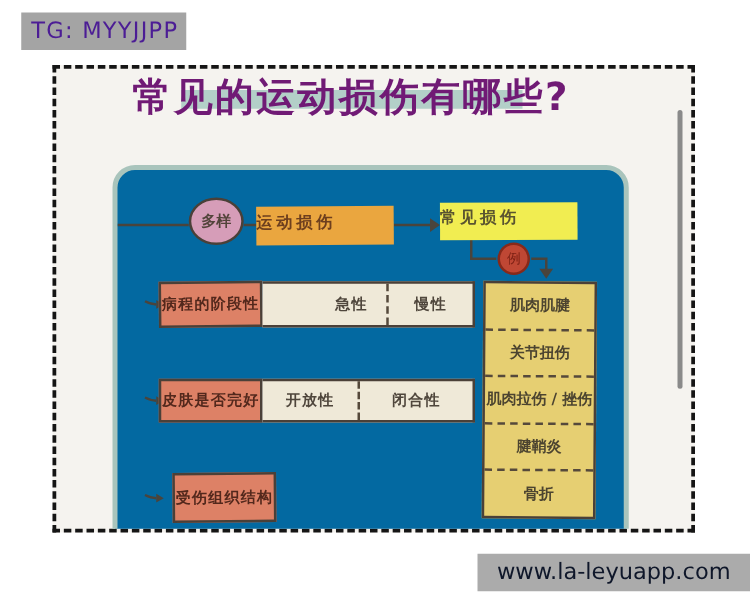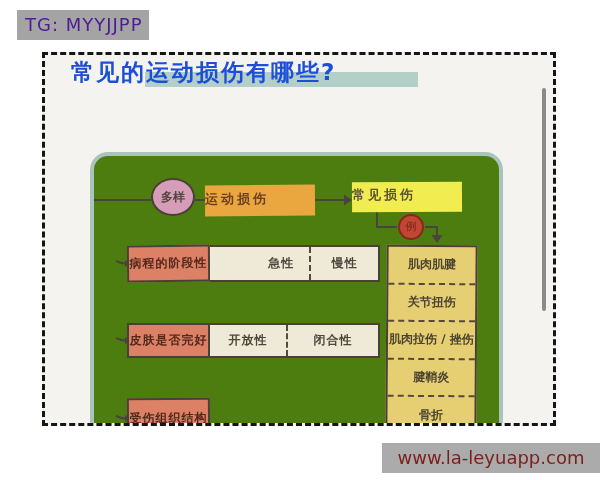--- a/index.html
+++ b/index.html
@@ -4,36 +4,36 @@
 <style>
   * { margin:0; padding:0; box-sizing:border-box; }
   html,body { width:600px; height:480px; background:#ffffff; overflow:hidden;
     font-family:"DejaVu Sans","Liberation Sans",sans-serif; }
   .abs { position:absolute; }
 
   
   .tg-badge { left:17px; top:10px; width:132px; height:30px; background:#a4a4a4;
     color:#4c1d95; font-size:18px; line-height:30px; padding-left:8px; letter-spacing:1px; }
   .url-badge { left:382px; top:443px; width:218px; height:30px; background:#ababab;
-    color:#7f1d1d; font-size:18px; line-height:30px; text-align:center; }
+    color:#0f172a; font-size:18px; line-height:30px; text-align:center; }
 
   
   .photo { left:42px; top:52px; width:514px; height:374px; border:3px dashed #151515;
     background:#f5f3ef; overflow:hidden; }
 
   
   .title-bar { left:100px; top:17px; width:273px; height:15px; background:#b3cfc8; }
-  .title { left:26px; top:2px; width:420px; font-size:23px; font-weight:bold;
-    color:#1d4ed8; letter-spacing:2px; }
+  .title { left:26px; top:2px; width:420px; text-align:center; font-size:31px; font-weight:bold;
+    color:#701a75; letter-spacing:2px; }
 
   .scroll-line { left:497px; top:33px; width:4px; height:223px; background:#8a8a8a; border-radius:3px; }
 
   
-  .card { left:45px; top:77px; width:413px; height:310px; background:#4d7c0f;
-    border:4px solid #a9c4bc; border-radius:18px;margin-top:20px; }
+  .card { left:45px; top:77px; width:413px; height:310px; background:#0369a1;
+    border:4px solid #a9c4bc; border-radius:18px; }
   .connectors { left:0; top:0; }
 
   .node { border:2px solid #4a4038; text-align:center; color:#4c4238; }
   .ellipse { left:57px; top:22px; width:44px; height:38px; border-radius:50%;
     background:#d69db8; font-size:12px; font-weight:bold; line-height:34px; color:#53443b; }
   .topic-box { left:111px; top:29px; width:110px; height:31px; background:#eaa63f;
     font-size:13px; font-weight:bold; line-height:27px; letter-spacing:3px; color:#6d3f1e;
     transform:rotate(-.4deg); }
   .subtopic-box { left:258px; top:26px; width:110px; height:30px; background:#f1ed51;
     font-size:13px; font-weight:bold; line-height:26px; letter-spacing:3px; color:#5a5430;
@@ -45,21 +45,21 @@
   .row-label { background:#dd8166; font-size:12px; font-weight:bold; color:#53281c;
     display:flex; align-items:center; justify-content:center; letter-spacing:1px; }
   .row-values { background:#efe9d8; display:flex; }
   .cell { display:flex; align-items:center; justify-content:center; font-size:12px;
     font-weight:bold; color:#4f463c; letter-spacing:1px; }
   .cell + .cell { border-left:2px dashed #55493b; }
   .r1l { left:33px; top:89px; width:83px; height:37px; border:2px solid #4a4038; transform:rotate(-.6deg); }
   .r1v { left:116px; top:89px; width:170px; height:37px; border:2px solid #4a4038; border-left:none;padding-left:43px; }
   .r2l { left:33px; top:167px; width:83px; height:35px; border:2px solid #4a4038; }
   .r2v { left:116px; top:167px; width:170px; height:35px; border:2px solid #4a4038; border-left:none; }
-  .r3l { left:33px; top:242px; width:83px; height:40px; border:2px solid #4a4038; transform:rotate(-.5deg); }
+  .r3l { left:44px; top:242px; width:83px; height:40px; border:2px solid #4a4038; transform:rotate(-.5deg); }
   .r3v { left:116px; top:242px; width:170px; height:40px; border:2px solid #4a4038; border-left:none; }
   .r3v .cell { font-size:10px; letter-spacing:0; line-height:1.15; padding:0 1px; text-align:center; }
 
   .injury-column { left:292px; top:89px; width:91px; height:190px; background:#e6cf72;
     border:2px solid #4a4038; display:flex; flex-direction:column; transform:rotate(.4deg); }
   .injury-cell { flex:1; display:flex; align-items:center; justify-content:center;
     font-size:12px; font-weight:bold; color:#4c4430; }
   .injury-cell + .injury-cell { border-top:2px dashed #55493b; }
 </style>
 </head>

